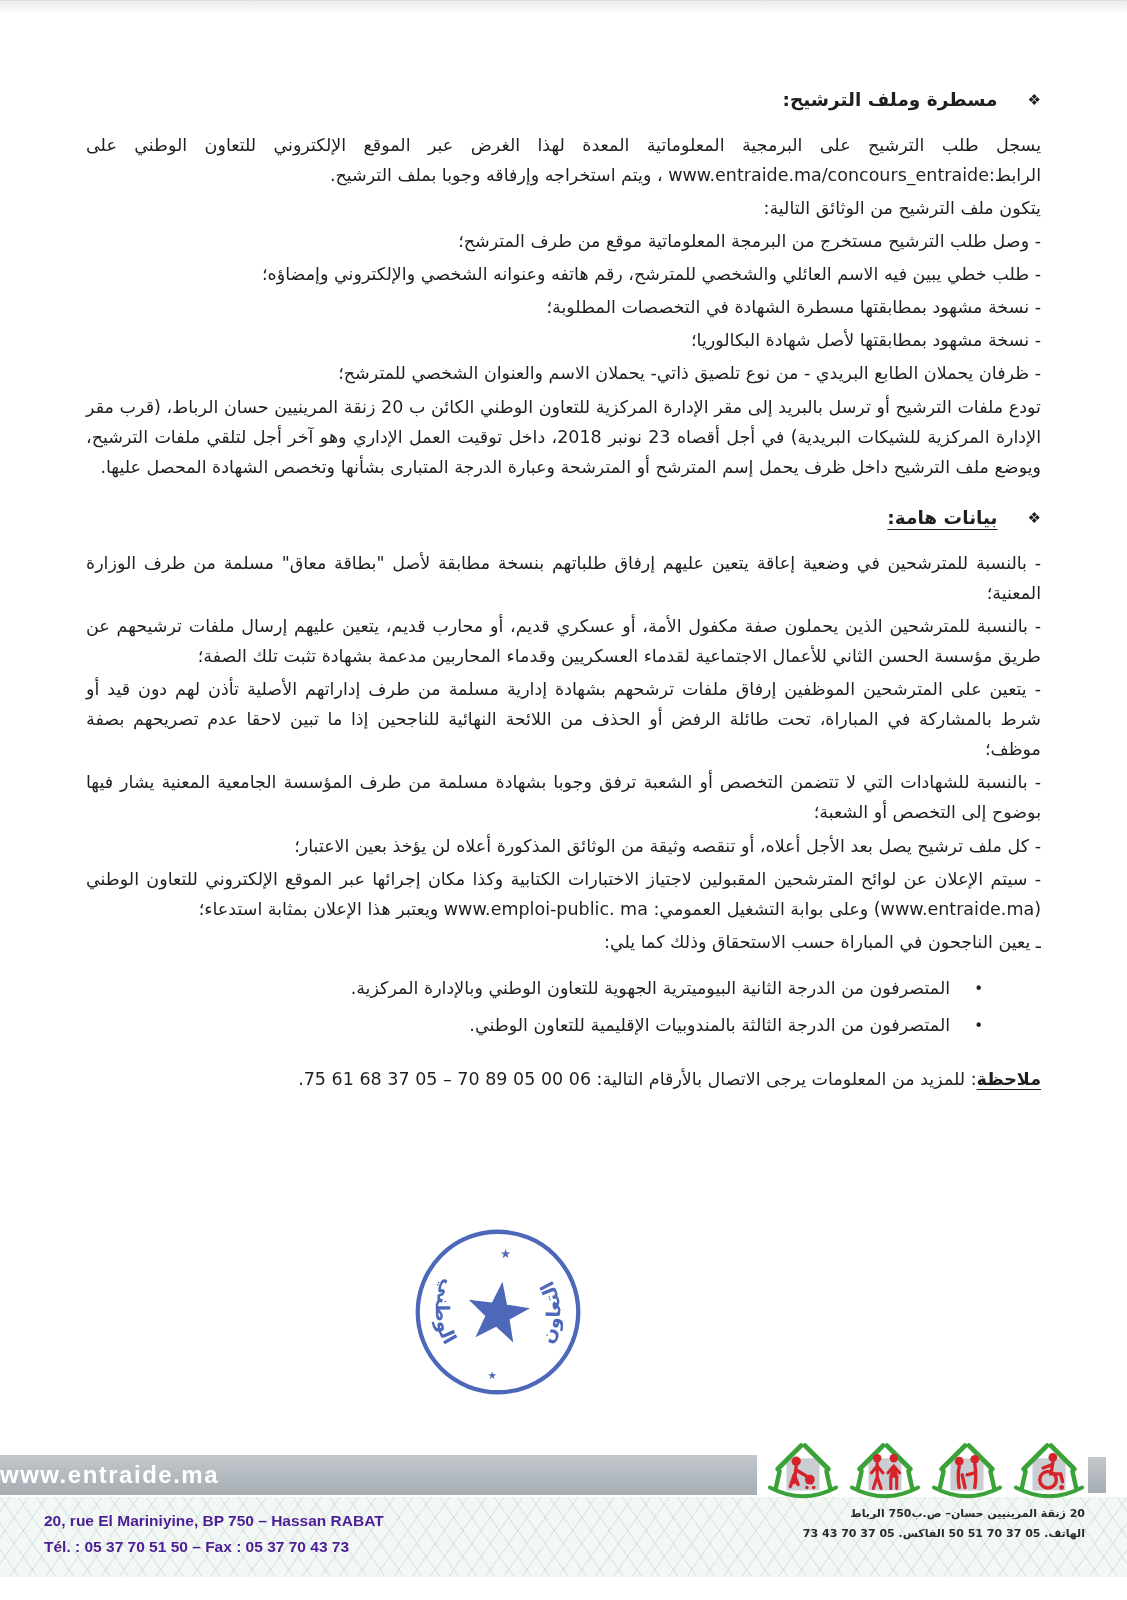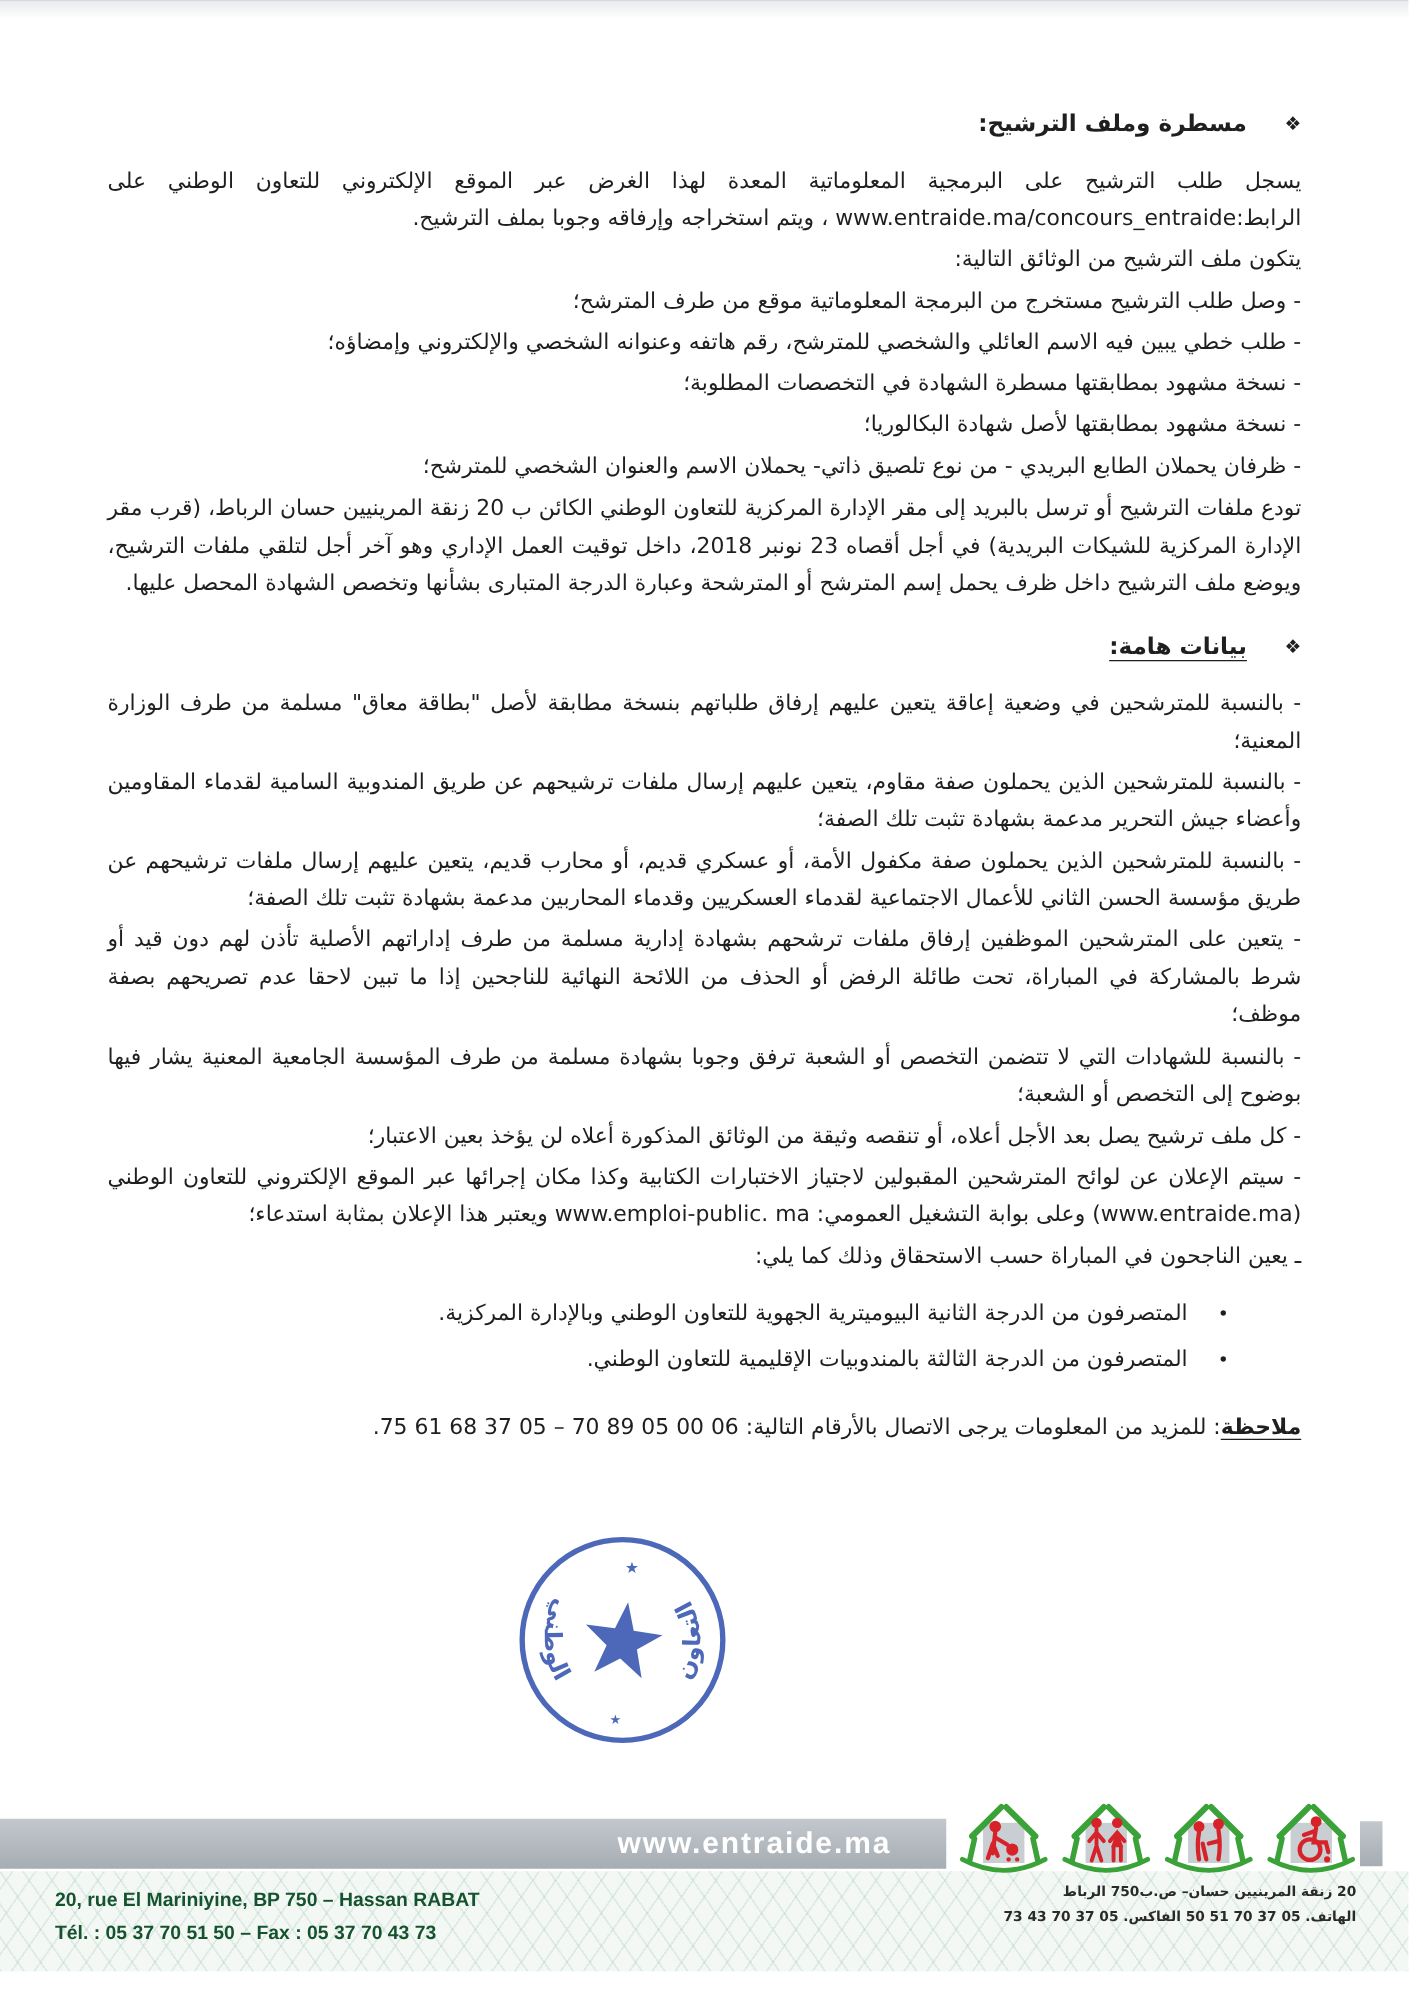--- a/index.html
+++ b/index.html
@@ -43,21 +43,21 @@
   .note-label{text-decoration:underline;text-underline-offset:4px;font-weight:bold;}
   
   .stamp{
     position:absolute;left:412px;top:1226px;width:172px;height:172px;
     opacity:.92;
   }
   
   .footer-bar{
     position:absolute;left:0;top:1455px;width:757px;height:40px;
     background:linear-gradient(#c2c8cc,#a6adb3);
-    display:flex;align-items:center;justify-content:flex-end;
+    display:flex;align-items:center;
   }
   .footer-bar .site{
     color:#ffffff;font-weight:bold;font-size:24px;letter-spacing:1.5px;
     padding-right:44px;
     font-family:"Liberation Sans","DejaVu Sans",sans-serif;
   }
   .footer-bar-stub{
     position:absolute;left:1088px;top:1457px;width:18px;height:36px;
     background:linear-gradient(#c2c8cc,#a6adb3);
   }
@@ -69,21 +69,21 @@
       repeating-linear-gradient(-55deg, rgba(140,185,170,.20) 0 1.5px, transparent 1.5px 15px);
   }
   .logos-row{
     position:absolute;left:766px;top:1430px;width:322px;height:78px;
     display:flex;gap:8px;z-index:3;
   }
   .logos-row svg{width:74px;height:78px;}
   .addr-fr{
     position:absolute;left:44px;top:1508px;z-index:4;
     font-family:"Liberation Sans","DejaVu Sans",sans-serif;
-    font-weight:bold;font-size:15.5px;line-height:1.7;color:#14532d;
+    font-weight:bold;font-size:15.5px;line-height:1.7;color:#4c1d95;
   }
   .addr-ar{
     position:absolute;right:42px;top:1504px;z-index:4;
     direction:rtl;text-align:right;
     font-weight:bold;font-size:11px;line-height:1.8;color:#2a2a2a;
   }
 </style>
 </head>
 <body>
 
@@ -111,21 +111,20 @@
     </section>
 
     <section class="section-2">
       <div class="heading-row">
         <span class="diamond">❖</span>
         <span class="underlined">بيانات هامة:</span>
       </div>
       <div>
 
       <p class="para">- بالنسبة للمترشحين في وضعية إعاقة يتعين عليهم إرفاق طلباتهم بنسخة مطابقة لأصل "بطاقة معاق" مسلمة من طرف الوزارة المعنية؛</p>
-          <p class="para">- بالنسبة للمترشحين الذين يحملون صفة مقاوم، يتعين عليهم إرسال ملفات ترشيحهم عن طريق المندوبية السامية لقدماء المقاومين وأعضاء جيش التحرير مدعمة بشهادة تثبت تلك الصفة؛</p>
           <p class="para">- بالنسبة للمترشحين الذين يحملون صفة مكفول الأمة، أو عسكري قديم، أو محارب قديم، يتعين عليهم إرسال ملفات ترشيحهم عن طريق مؤسسة الحسن الثاني للأعمال الاجتماعية لقدماء العسكريين وقدماء المحاربين مدعمة بشهادة تثبت تلك الصفة؛</p>
           <p class="para">- يتعين على المترشحين الموظفين إرفاق ملفات ترشحهم بشهادة إدارية مسلمة من طرف إداراتهم الأصلية تأذن لهم دون قيد أو شرط بالمشاركة في المباراة، تحت طائلة الرفض أو الحذف من اللائحة النهائية للناجحين إذا ما تبين لاحقا عدم تصريحهم بصفة موظف؛</p>
           <p class="para">- بالنسبة للشهادات التي لا تتضمن التخصص أو الشعبة ترفق وجوبا بشهادة مسلمة من طرف المؤسسة الجامعية المعنية يشار فيها بوضوح إلى التخصص أو الشعبة؛</p>
           <p class="para">- كل ملف ترشيح يصل بعد الأجل أعلاه، أو تنقصه وثيقة من الوثائق المذكورة أعلاه لن يؤخذ بعين الاعتبار؛</p>
           <p class="para">- سيتم الإعلان عن لوائح المترشحين المقبولين لاجتياز الاختبارات الكتابية وكذا مكان إجرائها عبر الموقع الإلكتروني للتعاون الوطني (www.entraide.ma) وعلى بوابة التشغيل العمومي: www.emploi-public. ma ويعتبر هذا الإعلان بمثابة استدعاء؛</p>
           <p class="para">ـ يعين الناجحون في المباراة حسب الاستحقاق وذلك كما يلي:</p>
         </div>
       <div class="dot-list">
 
       <div class="dot-item">

